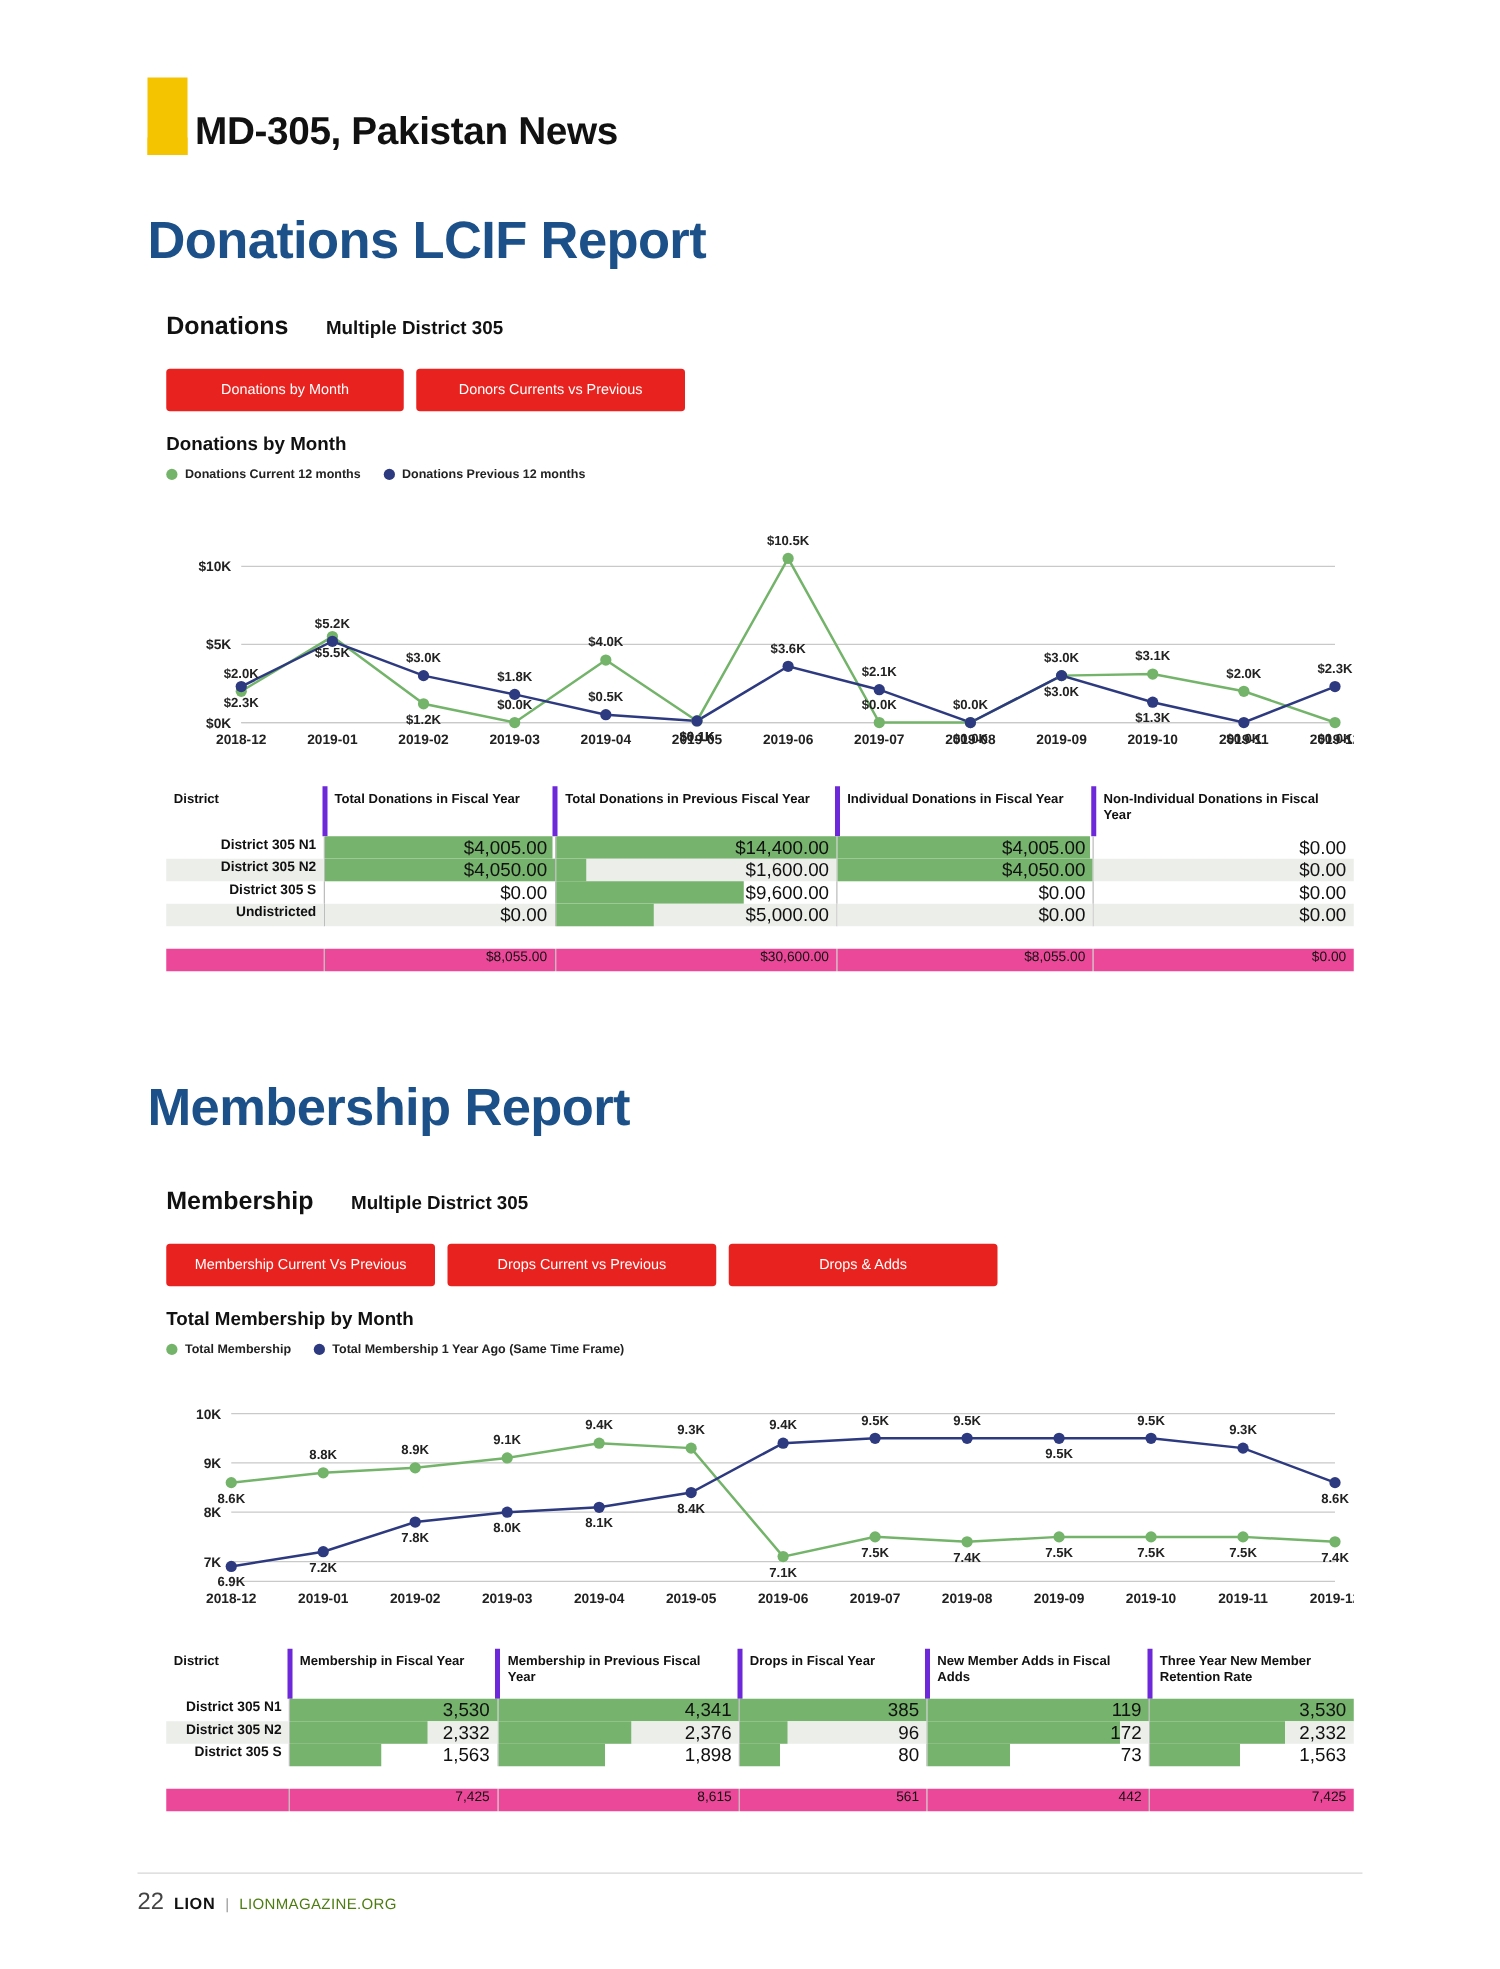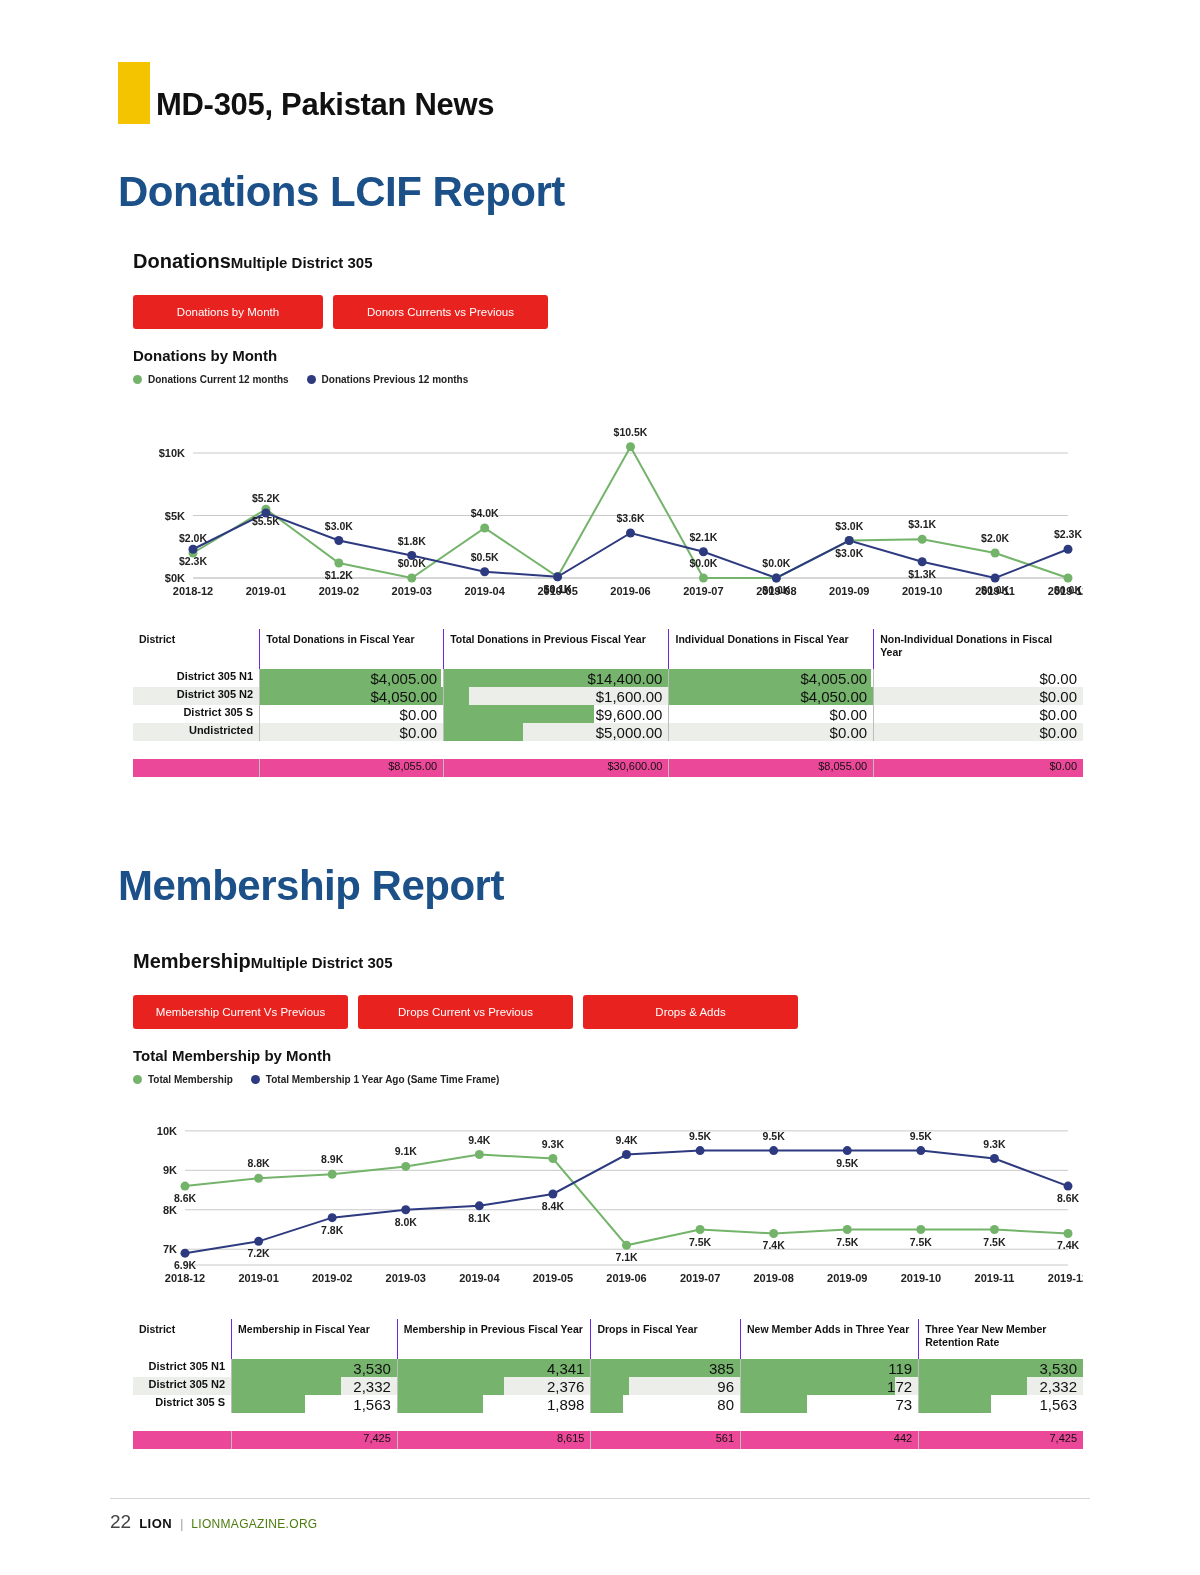--- a/index.html
+++ b/index.html
@@ -18,21 +18,21 @@
 
   .report-h1{position:absolute;left:118px;font-size:42px;font-weight:bold;color:#1b5089;letter-spacing:-0.5px;}
   #h1-donations{top:168px;}
   #h1-membership{top:862px;}
 
   
   .widget{position:absolute;left:133px;width:950px;}
   #w-donations{top:250px;}
   #w-membership{top:950px;}
 
-  .w-head{display:flex;align-items:baseline;}
+  .w-head{display:flex;align-items:baseline;gap:30px;}
   .w-title{font-size:20px;font-weight:bold;color:#111;}
   .w-sub{font-size:15px;font-weight:bold;color:#111;}
 
   .tabs{display:flex;gap:10px;margin-top:22px;}
   .tab{background:#e8231f;color:#fff;font-size:11.5px;text-align:center;
        padding:11px 10px;border-radius:3px;min-width:170px;}
   .tab.wide{min-width:195px;}
 
   .chart-title{font-size:15px;font-weight:bold;margin-top:18px;color:#111;}
 
@@ -43,21 +43,21 @@
   .dot.navy{background:#2d3a80;}
 
   
   .chart-wrap{position:relative;margin-top:8px;}
   .chart-svg{display:block;}
 
   
   table.rep{border-collapse:collapse;width:100%;margin-top:16px;font-size:11px;}
   table.rep th{
      font-size:10.5px;font-weight:bold;text-align:left;vertical-align:top;
-     padding:4px 6px 10px 6px;border-right:1px solid #6d28d9;color:#111;line-height:1.25;
+     padding:4px 6px 10px 6px;border-right:4px solid #6d28d9;color:#111;line-height:1.25;
   }
   table.rep th:last-child{border-right:none;}
   table.rep td{padding:0;border-right:1px solid #bdbdbd;height:18px;}
   table.rep td:last-child{border-right:none;}
   .cellbox{position:relative;height:18px;}
   .bar{position:absolute;left:0;top:0;bottom:0;background:#76b36c;}
   .cellval{position:absolute;right:6px;top:1px;font-size:15px;color:#111;}
   .cellname{position:absolute;right:6px;top:1px;font-size:11px;font-weight:bold;color:#111;}
   .row-alt .cellbox{background:#eceeea;}
   .totals td .cellbox{background:#ec4899;}
@@ -461,21 +461,21 @@
         </svg>
     </div>
 
     <table class="rep">
       <thead>
         <tr>
           <th style="width:90px">District</th>
           <th style="width:160px">Membership in Fiscal Year</th>
           <th style="width:190px">Membership in Previous Fiscal Year</th>
           <th style="width:145px">Drops in Fiscal Year</th>
-          <th style="width:175px">New Member Adds in Three Year</th>
+          <th style="width:175px">New Member Adds in Fiscal Adds</th>
           <th style="width:160px">Three Year New Member Retention Rate</th>
         </tr>
       </thead>
       <tbody id="membership-tbody">
           <tr>
             <td>
               <div class="cellbox">
                 <span class="cellname">District 305 N1</span>
               </div>
             </td>

